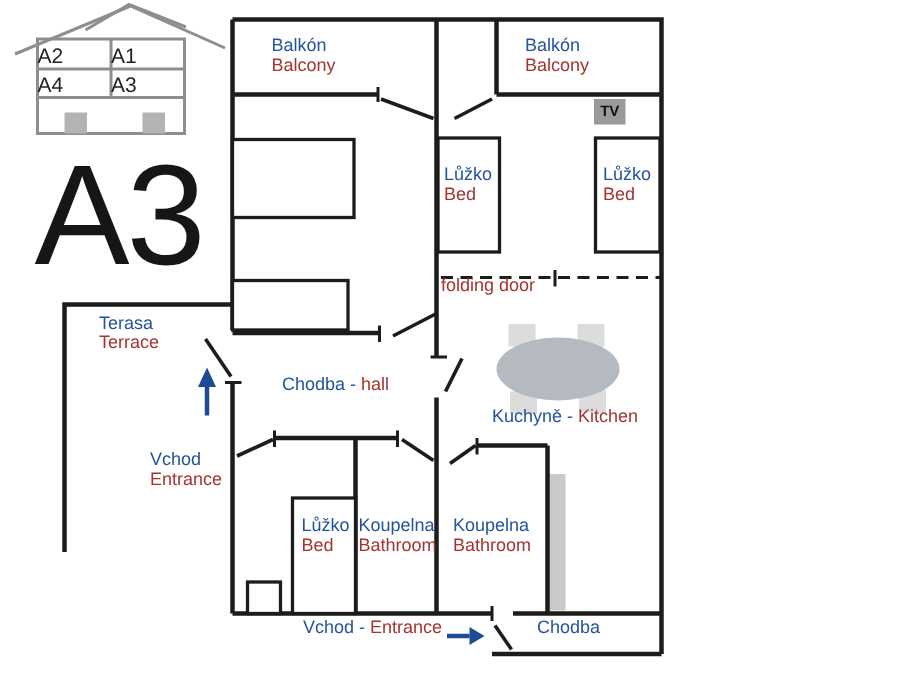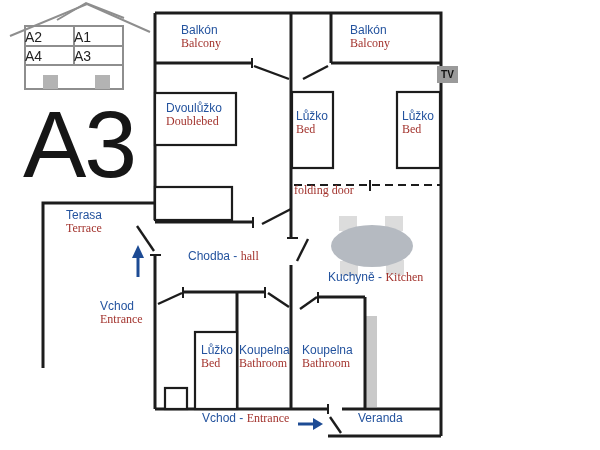--- a/index.html
+++ b/index.html
@@ -1,26 +1,26 @@
 <!DOCTYPE html>
 <html style="--czech-label: #24539e; --english-label: #a3342e; --wall: #1c1c1c; --arrow-blue: #1d4b94; --table-fill: #b5bac1; --chair-fill: #dcdcdc; --strip-fill: #c9c9c9; --tv-fill: #9a9a9a; --house-icon-gray: #8e8e8e; --house-square-gray: #b3b3b3;"><head>
 <meta charset="utf-8">
 <style>
   html,body{margin:0;padding:0;background:#fff;}
   .stage{position:relative;width:600px;height:450px;background:#ffffff;overflow:hidden;
          font-family:"Liberation Sans",sans-serif;}
   svg.plan{position:absolute;left:0;top:0;}
   .lbl{position:absolute;font-size:12px;line-height:13px;white-space:nowrap;font-weight:400;}
   .cz{color:var(--czech-label,#24539e);}
-  .en{color:var(--english-label,#a3342e);font-family:Liberation Serif, serif;}
+  .en{color:var(--english-label,#a3342e);}
   .big-title{position:absolute;left:23px;top:97px;font-size:95px;line-height:1;
              color:#161616;letter-spacing:-2px;}
   .key-cell{position:absolute;width:49px;text-align:left;font-size:14px;color:#222;line-height:16px;}
   .tv-box{position:absolute;left:396px;top:66px;width:21px;height:17px;background:var(--tv-fill,#9a9a9a);
-          color:#111;font-size:10px;font-weight:700;text-align:center;line-height:17px;margin-left:41px;}
+          color:#111;font-size:10px;font-weight:700;text-align:center;line-height:17px;}
   .ctr{text-align:left;}
 </style>
 </head>
 <body>
 
 <div class="stage">
 
   <svg class="plan" width="600" height="450" viewBox="0 0 600 450">
 
     <g stroke="#8e8e8e" stroke-width="2" fill="none">
@@ -96,24 +96,20 @@
   <div class="lbl" style="left:181px;top:24px">
     <div class="cz">Balkón</div>
     <div class="en">Balcony</div>
   </div>
 
   <div class="lbl" style="left:350px;top:24px">
     <div class="cz">Balkón</div>
     <div class="en">Balcony</div>
   </div>
 
-  <div class="lbl" style="left:166px;top:102px">
-    <div class="cz">Dvoulůžko</div>
-    <div class="en">Doublebed</div>
-  </div>
 
   <div class="lbl" style="left:296px;top:110px">
     <div class="cz">Lůžko</div>
     <div class="en">Bed</div>
   </div>
 
   <div class="lbl" style="left:402px;top:110px">
     <div class="cz">Lůžko</div>
     <div class="en">Bed</div>
   </div>
@@ -157,18 +153,18 @@
     <span class="cz">Kuchyně -</span>
     <span class="en">Kitchen</span>
   </div>
 
   <div class="lbl" style="left:202px;top:412px">
     <span class="cz">Vchod -</span>
     <span class="en">Entrance</span>
   </div>
 
   <div class="lbl" style="left:358px;top:412px">
-    <span class="cz">Veranda</span>
+    <span class="cz">Chodba</span>
   </div>
 
   <div class="tv-box">TV</div>
 
 </div>
 
 </body></html>

